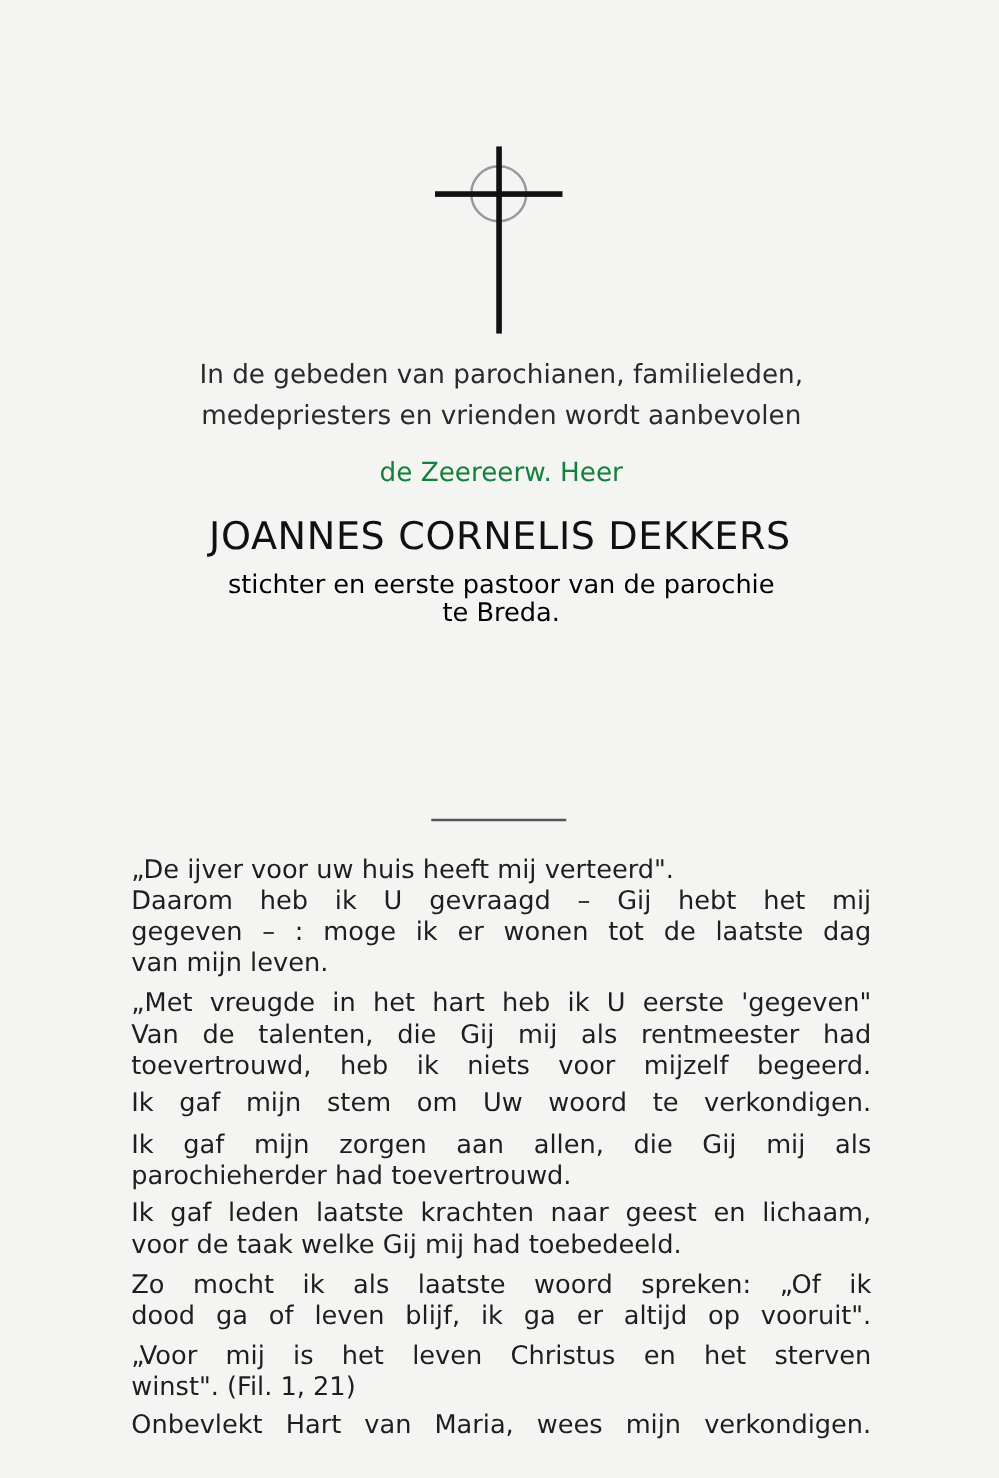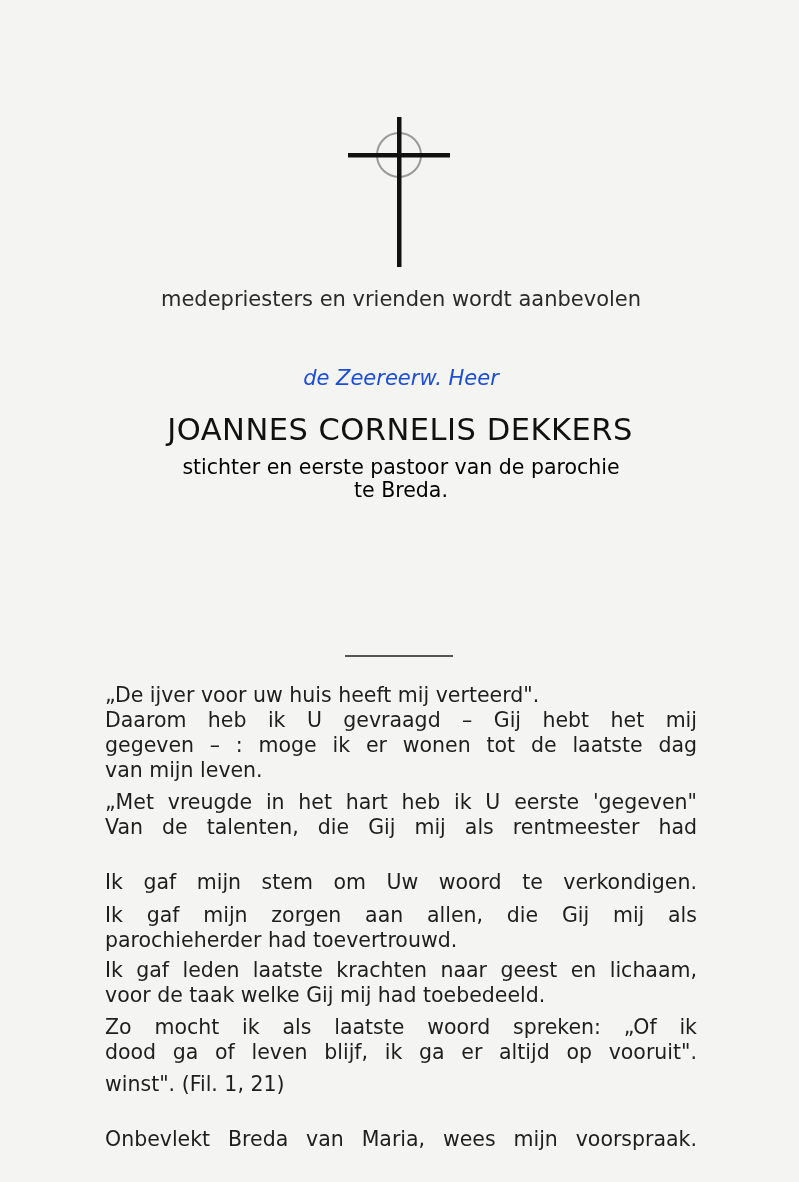--- a/index.html
+++ b/index.html
@@ -10,21 +10,21 @@
     color: #1e1e1e;
     position: relative;
     overflow: hidden;
   }
   .card { position: absolute; left: 0; top: 0; width: 799px; height: 1182px; }
   .cross { position: absolute; left: 346px; top: 117px; width: 106px; height: 150px; }
   .block { position: absolute; left: 105px; width: 592px; }
   .center { text-align: center; }
   .line { display: block; white-space: nowrap; }
   .intro { top: 283px; font-size: 21px; line-height: 33px; color: #2a2a2a; }
-  .title-line { top: 366px; font-size: 21px; color: #1d4ed8; font-style: italic; }
+  .title-line { top: 366px; font-size: 21px; color: #15803d; }
   .name { position: absolute; left: 100px; width: 600px; top: 412px; font-size: 30.5px; letter-spacing: 0.5px; text-align: center; color: #111; }
   .role { top: 456px; font-size: 20.5px; line-height: 23px; color: #000000; }
   .dates { top: 545px; font-size: 20.5px; line-height: 23px; color: #2a2a2a; }
   .dates .j { text-align: justify; text-align-last: justify; }
   .divider { position: absolute; left: 345px; top: 655px; width: 108px; height: 2px; background: #555; }
   .verse { position: absolute; left: 105px; width: 592px; font-size: 20.5px; line-height: 25px; color: #1e1e1e; }
   .verse .j { display: block; text-align: justify; text-align-last: justify; white-space: nowrap; }
   .verse .l { display: block; white-space: nowrap; }
 </style>
 </head>
@@ -32,20 +32,21 @@
 
 <div class="card">
 
   <svg class="cross" viewBox="0 0 106 150">
     <circle cx="53" cy="38" r="22" fill="none" stroke="#9a9a9a" stroke-width="2"></circle>
     <rect x="51" y="0" width="4.5" height="150" fill="#111"></rect>
     <rect x="2" y="36" width="102" height="4.5" fill="#111"></rect>
   </svg>
 
   <div class="block center intro">
+    <span class="line">In de gebeden van parochianen, familieleden,</span>
     <span class="line">medepriesters en vrienden wordt aanbevolen</span>
   </div>
 
   <div class="block center title-line">de Zeereerw. Heer</div>
 
   <div class="name">JOANNES CORNELIS DEKKERS</div>
 
   <div class="block center role">
     <span class="line">stichter en eerste pastoor van de parochie</span>
     <span class="line">te Breda.</span>
@@ -57,20 +58,21 @@
   <div class="verse" style="top:683px">
     <span class="l">„De ijver voor uw huis heeft mij verteerd".</span>
     <span class="j">Daarom heb ik U gevraagd – Gij hebt het mij</span>
     <span class="j">gegeven – : moge ik er wonen tot de laatste dag</span>
     <span class="l">van mijn leven.</span>
   </div>
 
   <div class="verse" style="top:790px">
     <span class="j">„Met vreugde in het hart heb ik U eerste 'gegeven"</span>
     <span class="j">Van de talenten, die Gij mij als rentmeester had</span>
+    <span class="j">toevertrouwd, heb ik niets voor mijzelf begeerd.</span>
   </div>
 
   <div class="verse" style="top:870px">
     <span class="j">Ik gaf mijn stem om Uw woord te verkondigen.</span>
   </div>
 
   <div class="verse" style="top:903px">
     <span class="j">Ik gaf mijn zorgen aan allen, die Gij mij als</span>
     <span class="l">parochieherder had toevertrouwd.</span>
   </div>
@@ -79,20 +81,21 @@
     <span class="j">Ik gaf leden laatste krachten naar geest en lichaam,</span>
     <span class="l">voor de taak welke Gij mij had toebedeeld.</span>
   </div>
 
   <div class="verse" style="top:1015px">
     <span class="j">Zo mocht ik als laatste woord spreken: „Of ik</span>
     <span class="j">dood ga of leven blijf, ik ga er altijd op vooruit".</span>
   </div>
 
   <div class="verse" style="top:1072px">
+    <span class="j">„Voor mij is het leven Christus en het sterven</span>
     <span class="l">winst". (Fil. 1, 21)</span>
   </div>
 
   <div class="verse" style="top:1127px">
-    <span class="j">Onbevlekt Breda van Maria, wees mijn voorspraak.</span>
+    <span class="j">Onbevlekt Hart van Maria, wees mijn verkondigen.</span>
   </div>
 
 </div>
 
 </body></html>

